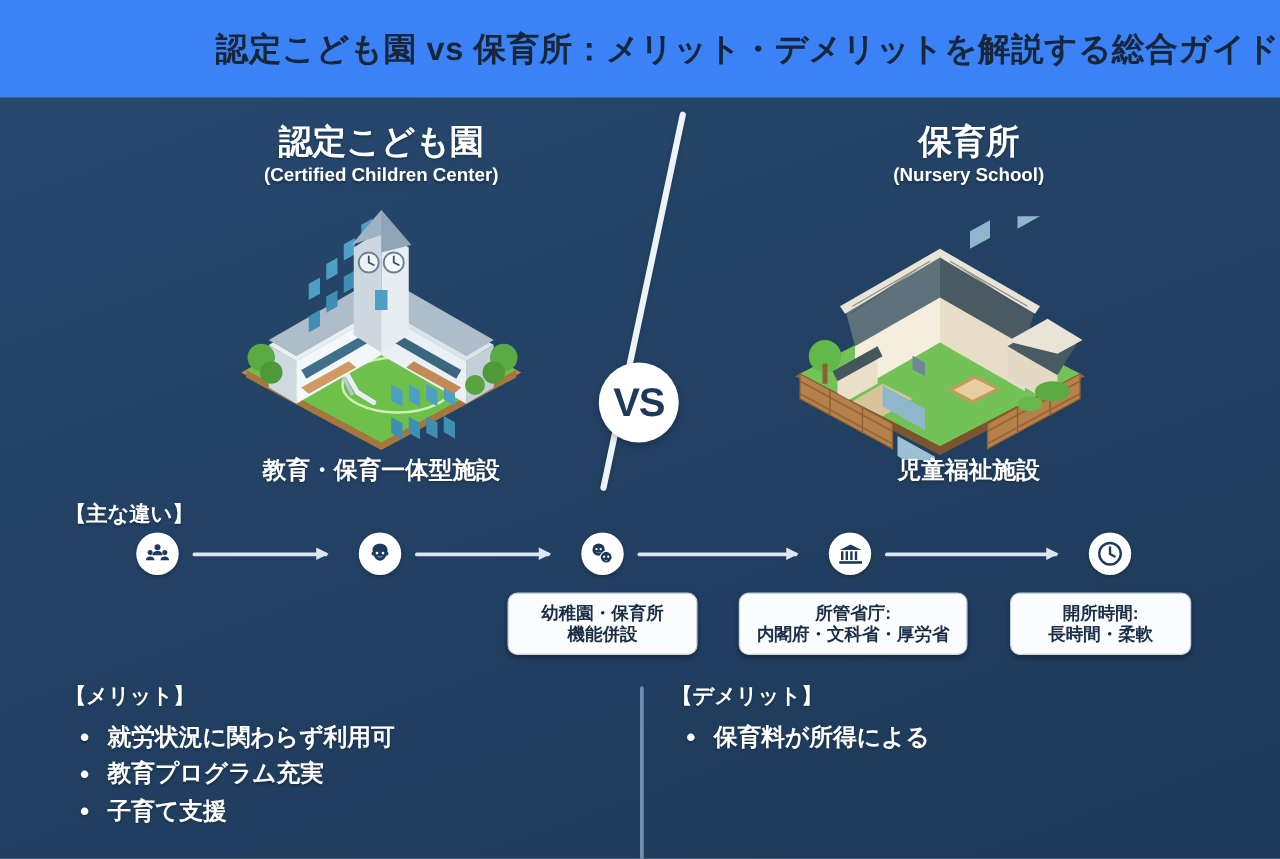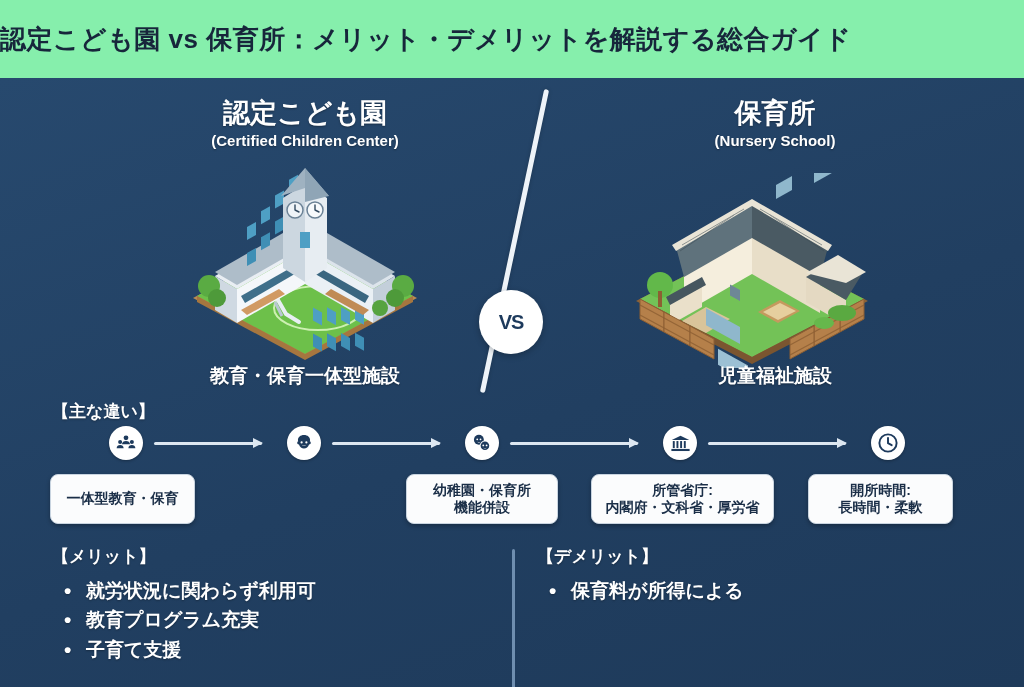--- a/index.html
+++ b/index.html
@@ -7,21 +7,21 @@
     width:1024px;height:687px;
     background:#ffffff;
     font-family:"Liberation Sans","DejaVu Sans",sans-serif;
     overflow:hidden;
   }
   #stage{position:relative;width:1024px;height:687px;background:#ffffff;}
 
   
   .header{
     position:absolute;left:0;top:0;width:1024px;height:78px;
-    background:#86efac;display:flex;align-items:center;justify-content:flex-start;
+    background:#3b82f6;display:flex;align-items:center;justify-content:flex-end;
   }
   .header-title{
     font-size:26px;font-weight:bold;color:#17263b;letter-spacing:.5px;
     white-space:nowrap;
   }
 
   
   .board{
     position:absolute;left:0;top:78px;width:1024px;height:609px;
     background:#234467;
@@ -47,21 +47,21 @@
   
   .vs-line{
     position:absolute;left:512px;top:8px;width:5px;height:310px;
     background:#eef3f8;border-radius:3px;
     transform:rotate(12deg);transform-origin:50% 50%;
     box-shadow:0 0 4px rgba(0,0,0,.2);
   }
   .vs-badge{
     position:absolute;left:479px;top:212px;width:64px;height:64px;border-radius:50%;
     background:#ffffff;display:flex;align-items:center;justify-content:center;
-    color:#1d3a5c;font-size:20px;font-weight:bold;letter-spacing:-1px;
+    color:#1d3a5c;font-size:32px;font-weight:bold;letter-spacing:-1px;
     box-shadow:0 2px 6px rgba(0,0,0,.25);
   }
 
   
   .illus{position:absolute;}
   #illus-left{left:155px;top:80px;width:300px;height:210px;}
   #illus-right{left:610px;top:95px;width:285px;height:195px;}
 
   
   .section-label{
@@ -353,26 +353,20 @@
         <div class="flow-arrow" style="left:658px;width:138px"></div>
 
         <div class="flow-icon" style="left:821px">
           <svg viewBox="0 0 24 24" width="22" height="22">
             <circle cx="12" cy="12" r="9.4" fill="none" stroke="#1d3a5c" stroke-width="2.1"></circle>
             <path d="M12 6.4 L12 12.2 L16 14.4" fill="none" stroke="#1d3a5c" stroke-width="2.1" stroke-linecap="round" stroke-linejoin="round"></path>
           </svg>
         </div>
       </div>
 
-      <div class="flow-box" style="left:0px;width:145px">
-        <div>
-          <span>一体型教育・保育</span>
-
-        </div>
-      </div>
       <div class="flow-box" style="left:356px;width:152px">
         <div>
           <span>幼稚園・保育所</span>
           <span>機能併設</span>
         </div>
       </div>
       <div class="flow-box" style="left:541px;width:183px">
         <div>
           <span>所管省庁:</span>
           <span>内閣府・文科省・厚労省</span>

